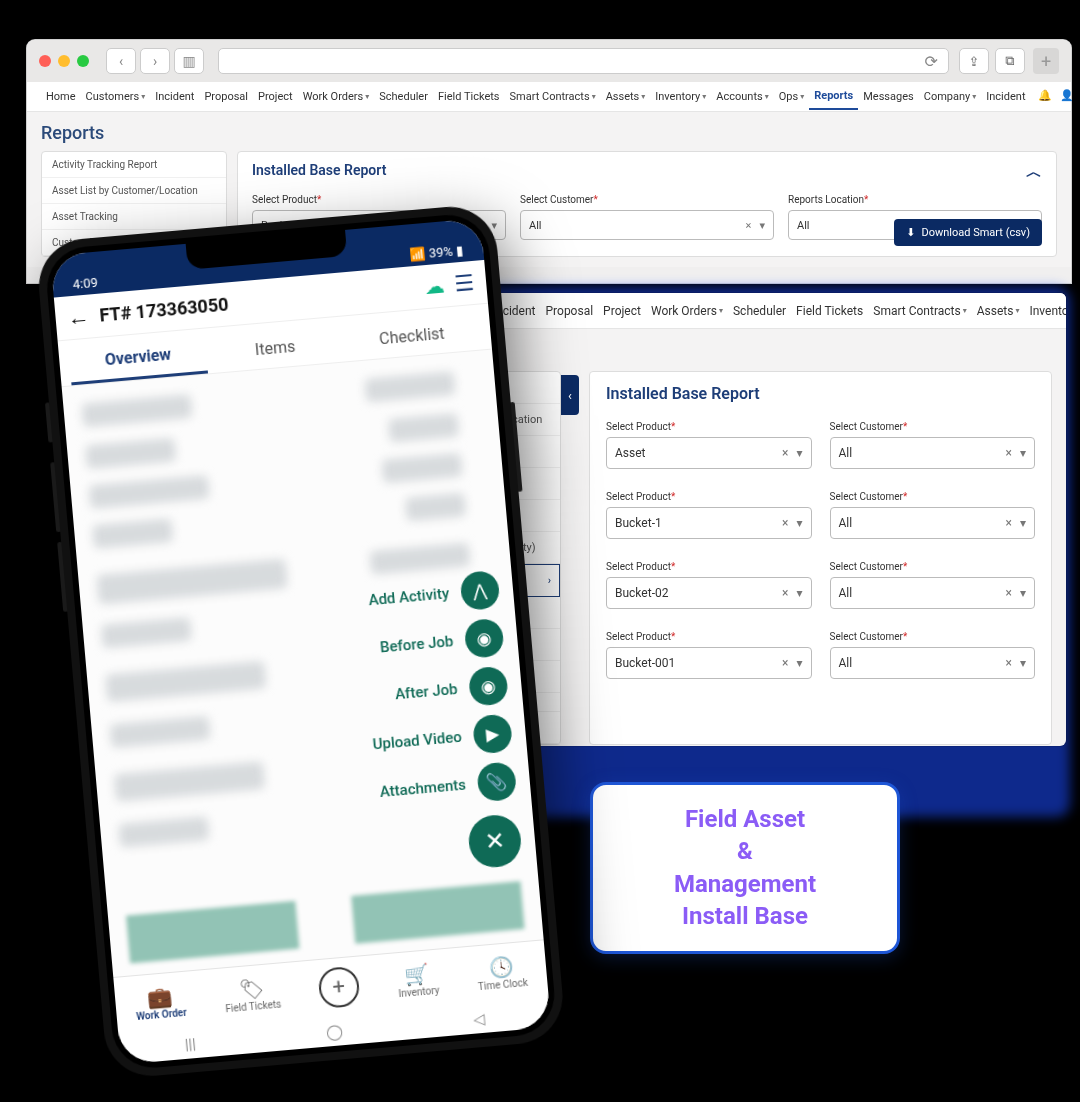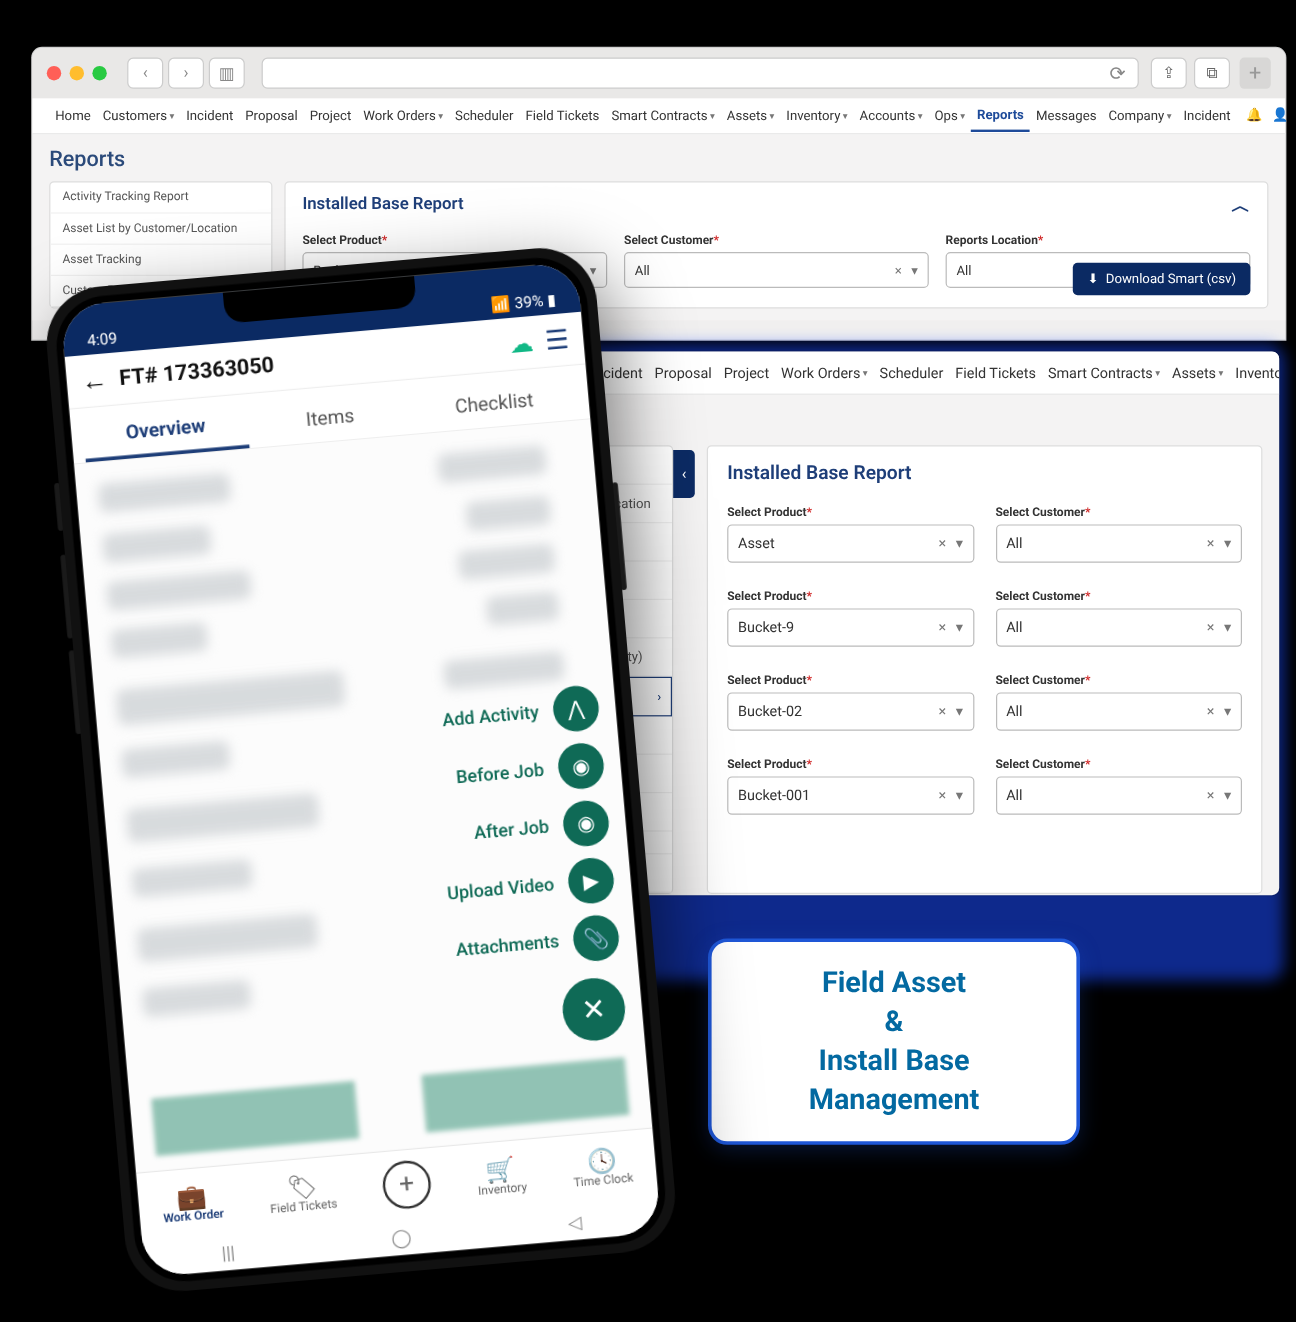--- a/index.html
+++ b/index.html
@@ -25,21 +25,21 @@
 .page1{padding:10px 14px;background:#f4f3f3}
 .page1 h1{margin:0 0 8px;font-size:18px;color:#2b4a7a;font-weight:500}
 .cols{display:flex;gap:10px}
 .sidebar1{width:186px;background:#fff;border:1px solid #ddd;border-radius:4px}
 .sidebar1 .srow{padding:7px 10px;font-size:10px;color:#555;border-bottom:1px solid #f0f0f0}
 .panel1{flex:1;background:#fff;border:1px solid #ddd;border-radius:4px;padding:10px 14px;position:relative}
 .panel1 h2{margin:0 0 10px;font-size:14px;color:#1e3e78;font-weight:600}
 .panel1 .chevup{position:absolute;right:14px;top:10px;color:#1e3e78;font-size:16px;font-weight:bold}
 .fields{display:flex;gap:14px}
 .fld{flex:1}
-.fld label{font-size:10px;font-weight:700;color:#333}
+.fld label{font-size:10px;font-weight:400;color:#333}
 .fld label .req{color:#d02a2a}
 .fld .inp{height:30px;border:1px solid #bbb;border-radius:4px;display:flex;align-items:center;padding:0 8px;font-size:11px;color:#333;margin-top:3px;justify-content:space-between}
 .fld .inp .ctl{color:#777;display:flex;gap:8px}
 .dlbtn{position:absolute;right:14px;bottom:10px;background:#0b2a63;color:#fff;border-radius:4px;padding:7px 12px;font-size:11px;display:flex;align-items:center;gap:6px}
 
 .shad{position:absolute;left:350px;top:287px;width:720px;height:530px;background:#1a4bff;border-radius:14px;filter:blur(6px);opacity:.55}
 .win2{position:absolute;left:357px;top:293px;width:709px;height:453px;background:#f4f3f3;border-radius:6px;overflow:hidden;box-shadow:0 0 0 1px rgba(0,0,0,.12)}
 .win2 .topnav{font-size:12px;height:36px}
 .page2{padding:8px 14px}
 .page2 h1{margin:0 0 10px;font-size:20px;color:#2b4a7a;font-weight:500}
@@ -49,21 +49,21 @@
 .sidebar2 .srow.active{background:#fff;border:1px solid #1e3e78;color:#1e3e78;font-weight:500;position:relative}
 .sidebar2 .srow.active:after{content:"›";position:absolute;right:8px;color:#1e3e78}
 .collapser{width:18px;height:40px;background:#0b2a63;color:#fff;display:flex;align-items:center;justify-content:center;border-radius:0 4px 4px 0;font-size:13px;align-self:flex-start;margin-top:4px;margin-left:-10px}
 .panel2{flex:1;background:#fff;border:1px solid #ddd;border-radius:4px;padding:12px 16px}
 .panel2 h2{margin:0 0 12px;font-size:16px;color:#1e3e78;font-weight:600}
 .frow{display:flex;gap:18px;margin-bottom:16px}
 .frow .fld{flex:1}
 .frow .inp{height:32px;font-size:12px}
 
 .callout{position:absolute;left:590px;top:782px;width:310px;background:#fff;border:3px solid #1e56d6;border-radius:16px;padding:18px 10px;text-align:center;box-shadow:0 4px 18px rgba(30,86,214,.25)}
-.callout .ln{font-size:24px;font-weight:700;color:#0369a1;line-height:1.35}
+.callout .ln{font-size:24px;font-weight:700;color:#8b5cf6;line-height:1.35}
 
 .phone{position:absolute;left:35px;top:243px;width:460px;height:840px;transform:rotate(-5deg);transform-origin:top left;filter:drop-shadow(10px 20px 30px rgba(0,0,0,.5))}
 .phone .frame{position:absolute;inset:0;background:#111;border-radius:48px;padding:12px}
 .phone .bezel{position:absolute;inset:8px;background:#000;border-radius:42px}
 .phone .screen{position:absolute;inset:14px;background:#fff;border-radius:36px;overflow:hidden;display:flex;flex-direction:column}
 .notch{position:absolute;top:0;left:50%;transform:translateX(-50%);width:160px;height:26px;background:#000;border-radius:0 0 16px 16px;z-index:5}
 .statusbar{height:42px;background:#0b2a63;display:flex;align-items:flex-end;justify-content:space-between;padding:0 20px 4px;color:#fff;font-size:13px}
 .headerrow{height:44px;background:#fff;display:flex;align-items:center;padding:0 12px;border-bottom:1px solid #eee}
 .headerrow .back{font-size:22px;color:#111;margin-right:10px}
 .headerrow .title{font-size:18px;font-weight:700;color:#111;flex:1}
@@ -235,21 +235,21 @@
               <div class="fld"><label>Select Customer<span class="req">*</span></label><div class="inp">
                   <span>All</span>
                   <span class="ctl">
                     <span>×</span> 
                     <span>▾</span>
                   </span>
                 </div></div>
             </div>
             <div class="frow">
               <div class="fld"><label>Select Product<span class="req">*</span></label><div class="inp">
-                  <span>Bucket-9</span>
+                  <span>Bucket-1</span>
                   <span class="ctl">
                     <span>×</span> 
                     <span>▾</span>
                   </span>
                 </div></div>
               <div class="fld"><label>Select Customer<span class="req">*</span></label><div class="inp">
                   <span>All</span>
                   <span class="ctl">
                     <span>×</span> 
                     <span>▾</span>
@@ -290,22 +290,22 @@
             </div>
           </div>
       </div>
     </div>
   </div>
 </div>
 
 <div class="callout">
   <div class="ln">Field Asset</div>
   <div class="ln">&amp;</div>
+  <div class="ln">Management</div>
   <div class="ln">Install Base</div>
-  <div class="ln">Management</div>
 </div>
 
 <div class="phone">
   <div class="sidebtn" style="left:-4px;top:160px;width:5px;height:40px"></div>
   <div class="sidebtn" style="left:-4px;top:220px;width:5px;height:70px"></div>
   <div class="sidebtn" style="left:-4px;top:300px;width:5px;height:70px"></div>
   <div class="sidebtn" style="right:-4px;top:200px;width:5px;height:90px"></div>
   <div class="frame"></div>
     <div class="bezel"></div>
   <div class="screen">

